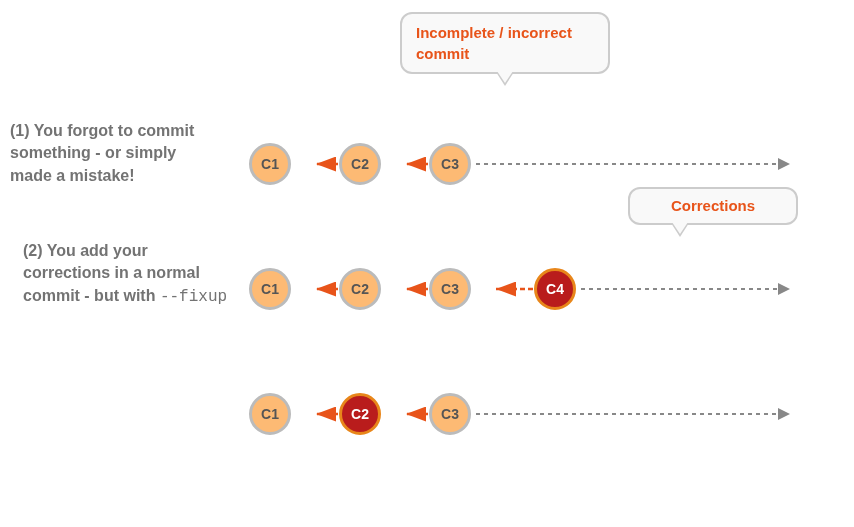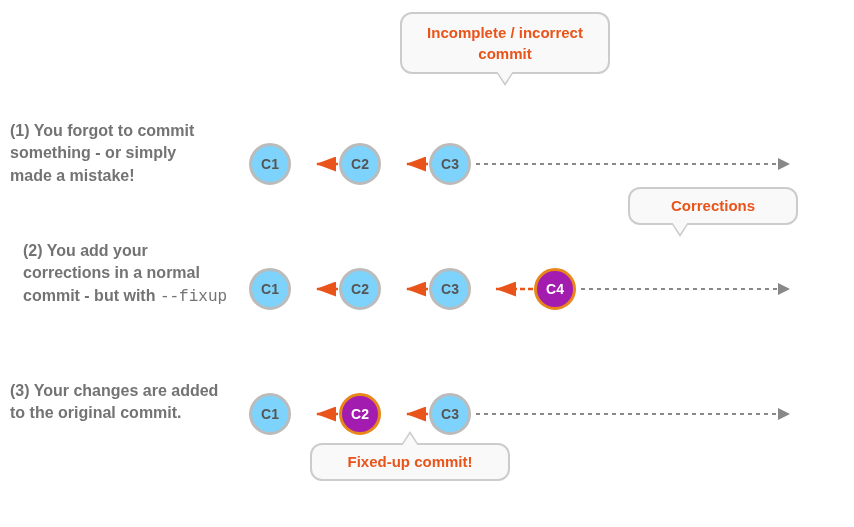--- a/index.html
+++ b/index.html
@@ -30,31 +30,31 @@
       max-width: 210px;
     }
 
     
     .commit-node {
       position: absolute;
       width: 42px;
       height: 42px;
       border-radius: 50%;
       border: 3px solid #bbb;
-      background: #7dd3fc;
+      background: #fdba74;
       display: flex;
       align-items: center;
       justify-content: center;
       font-size: 14px;
       font-weight: bold;
       color: #555;
     }
     .commit-node.highlighted {
       border-color: #e8861a;
-      background: #a21caf;
+      background: #b91c1c;
       color: #fff;
     }
 
     
     svg.arrows {
       position: absolute;
       top: 0; left: 0;
       width: 854px;
       height: 527px;
       pointer-events: none;
@@ -114,43 +114,34 @@
 
   <div class="row-label" style="top: 240px; margin-left: 13px;">
     <strong>(2)</strong> You add your corrections in a normal commit - but with <span style="font-family: 'Courier New', monospace; font-weight:normal;">--fixup</span>
   </div>
 
   <div class="commit-node" style="left:249px; top:268px;">C1</div>
   <div class="commit-node" style="left:339px; top:268px;">C2</div>
   <div class="commit-node" style="left:429px; top:268px;">C3</div>
   <div class="commit-node highlighted" style="left:534px; top:268px;">C4</div>
 
-  <div class="row-label" style="top: 380px;">
-    <strong>(3)</strong> Your changes are added to the original commit.
-  </div>
 
   <div class="commit-node" style="left:249px; top:393px;">C1</div>
   <div class="commit-node highlighted" style="left:339px; top:393px;">C2</div>
   <div class="commit-node" style="left:429px; top:393px;">C3</div>
 
-  <div style="position:absolute; top:12px; left:400px; width:210px; border:2px solid #ccc; border-radius:12px; background:#f9f9f9; padding:8px 4px; text-align:center;">
+  <div style="position:absolute; top:12px; left:400px; width:210px; border:2px solid #ccc; border-radius:12px; background:#f9f9f9; padding:8px 14px; ">
     <span style="font-size:15px; font-weight:bold; color:#e8541a; line-height:1.4;">Incomplete /
 incorrect commit</span>
     
     <div style="position:absolute; bottom:-14px; left:50%; transform:translateX(-50%); width:0; height:0; border-left:9px solid transparent; border-right:9px solid transparent; border-top:14px solid #ccc;"></div>
     <div style="position:absolute; bottom:-11px; left:50%; transform:translateX(-50%); width:0; height:0; border-left:8px solid transparent; border-right:8px solid transparent; border-top:12px solid #f9f9f9;"></div>
   </div>
 
   <div style="position:absolute; top:187px; left:628px; width:170px; border:2px solid #ccc; border-radius:12px; background:#f9f9f9; padding:8px 18px; text-align:center;">
     <span style="font-size:15px; font-weight:bold; color:#e8541a;">Corrections</span>
     
     <div style="position:absolute; bottom:-14px; left:30%; transform:translateX(-50%); width:0; height:0; border-left:9px solid transparent; border-right:9px solid transparent; border-top:14px solid #ccc;"></div>
     <div style="position:absolute; bottom:-11px; left:30%; transform:translateX(-50%); width:0; height:0; border-left:8px solid transparent; border-right:8px solid transparent; border-top:12px solid #f9f9f9;"></div>
   </div>
 
-  <div style="position:absolute; top:443px; left:310px; width:200px; border:2px solid #ccc; border-radius:12px; background:#f9f9f9; padding:8px 14px; text-align:center;">
-    
-    <div style="position:absolute; top:-14px; left:50%; transform:translateX(-50%); width:0; height:0; border-left:9px solid transparent; border-right:9px solid transparent; border-bottom:14px solid #ccc;"></div>
-    <div style="position:absolute; top:-11px; left:50%; transform:translateX(-50%); width:0; height:0; border-left:8px solid transparent; border-right:8px solid transparent; border-bottom:12px solid #f9f9f9;"></div>
-    <span style="font-size:15px; font-weight:bold; color:#e8541a;">Fixed-up commit!</span>
-  </div>
 
 </div>
 
 </body></html>

